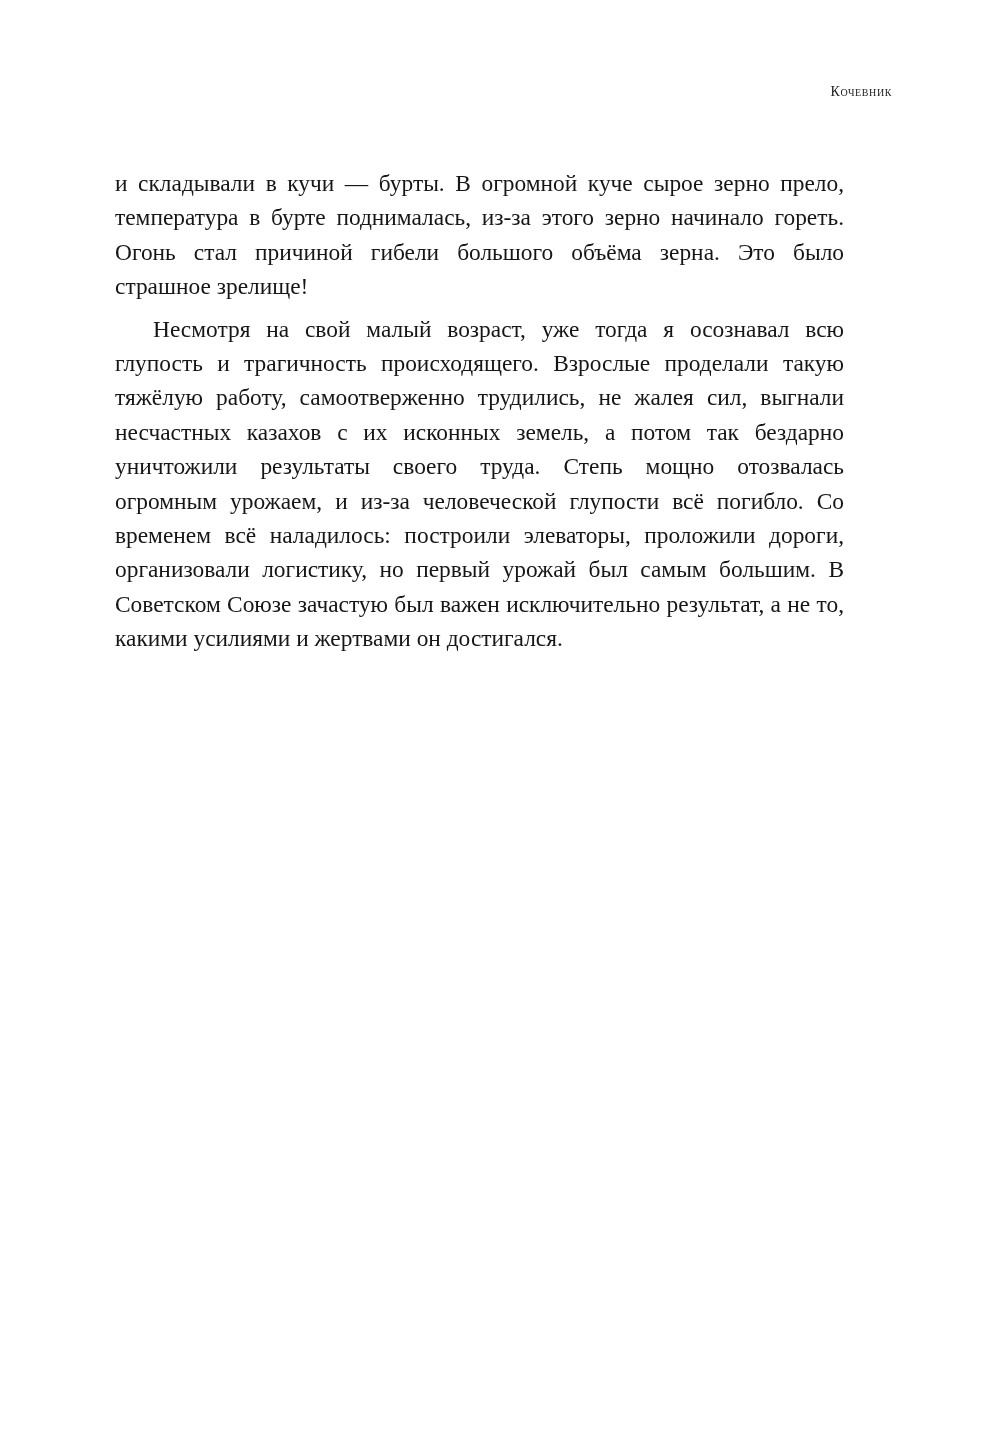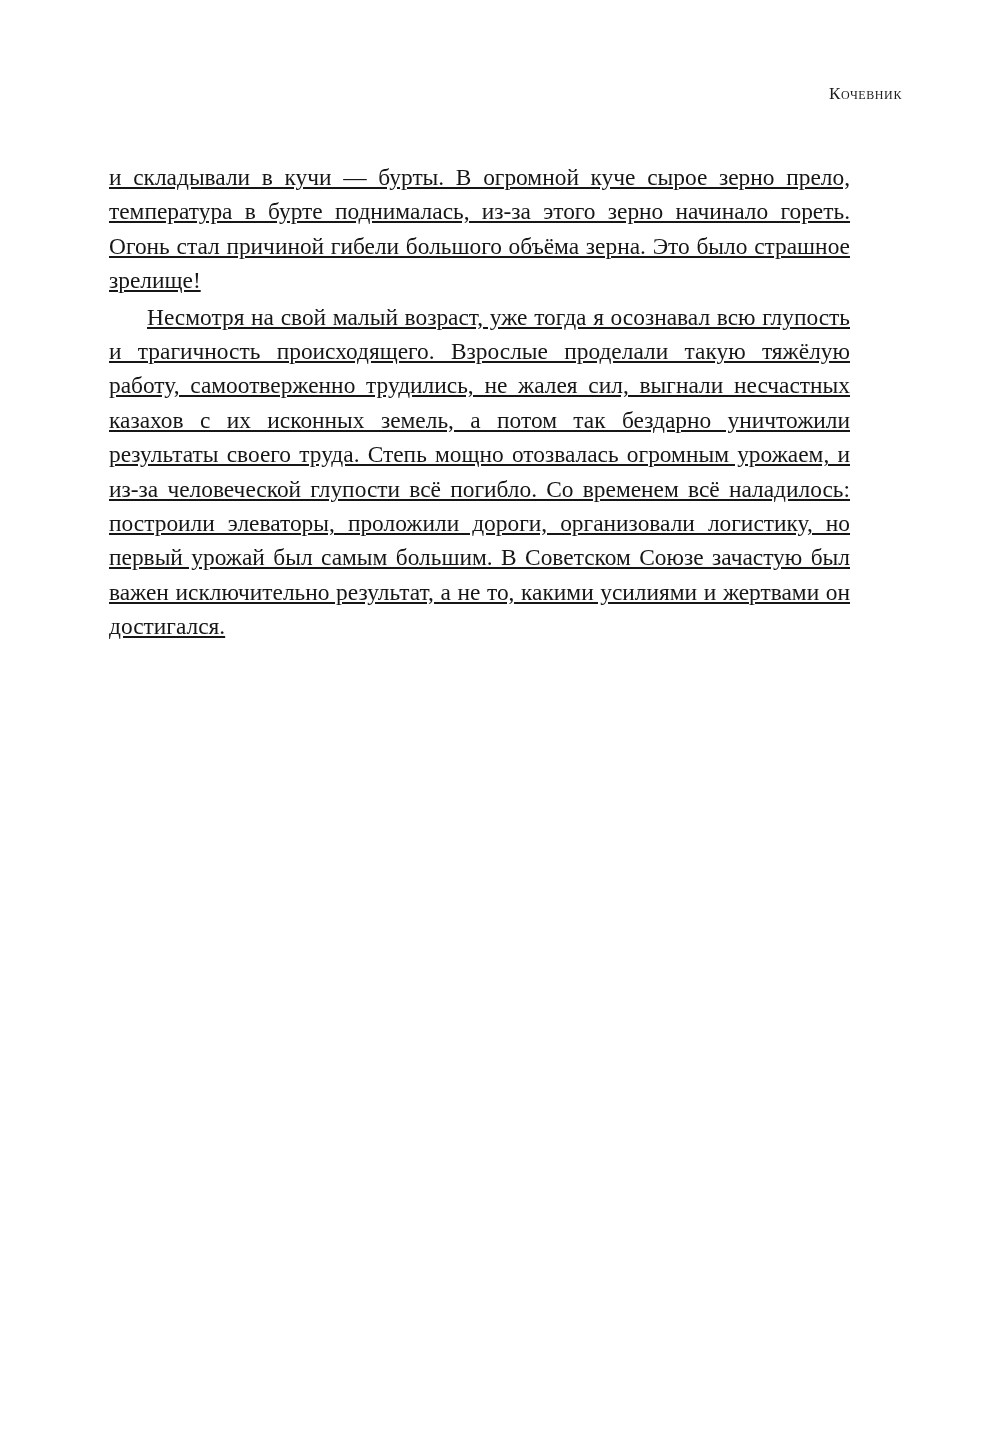--- a/index.html
+++ b/index.html
@@ -11,44 +11,43 @@
     position: relative;
     width: 992px;
     height: 1447px;
     background: #ffffff;
     overflow: hidden;
     box-sizing: border-box;
   }
   .running-head {
     position: absolute;
     top: 84px;
-    right: 90px;
+    right: 100px;
     font-family: "Liberation Serif", serif;
-    font-size: 17px;
+    font-size: 14px;
     letter-spacing: 0.6px;
     color: #1a1a1a;
     font-variant: small-caps;
     text-transform: none;
   }
   .text-block {
     position: absolute;
     top: 158px;
     left: 107px;
     width: 745px;
     font-family: "Liberation Serif", serif;
     font-size: 23.4px;
     line-height: 34.4px;
     color: #161616;
     text-align: justify;
     text-justify: inter-word;
     hyphens: manual;
   }
   .text-block p {
-    margin: 2px;
-    text-decoration: underline;
+    margin: 8px;
   }
   .text-block p.indent {
     text-indent: 38px;
   }
 </style>
 </head>
 <body>
 
 <div class="page">
 

